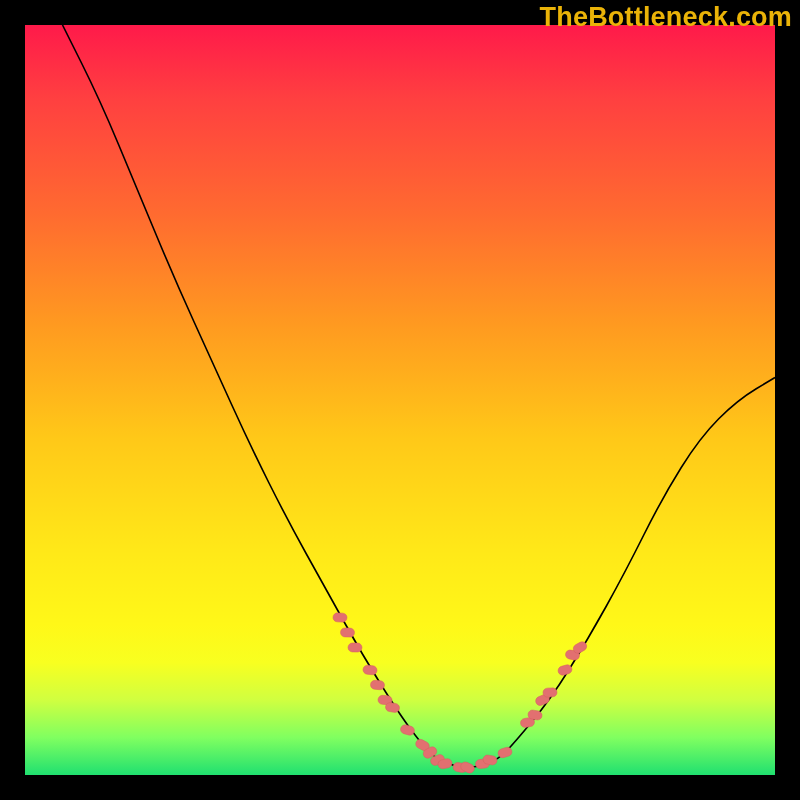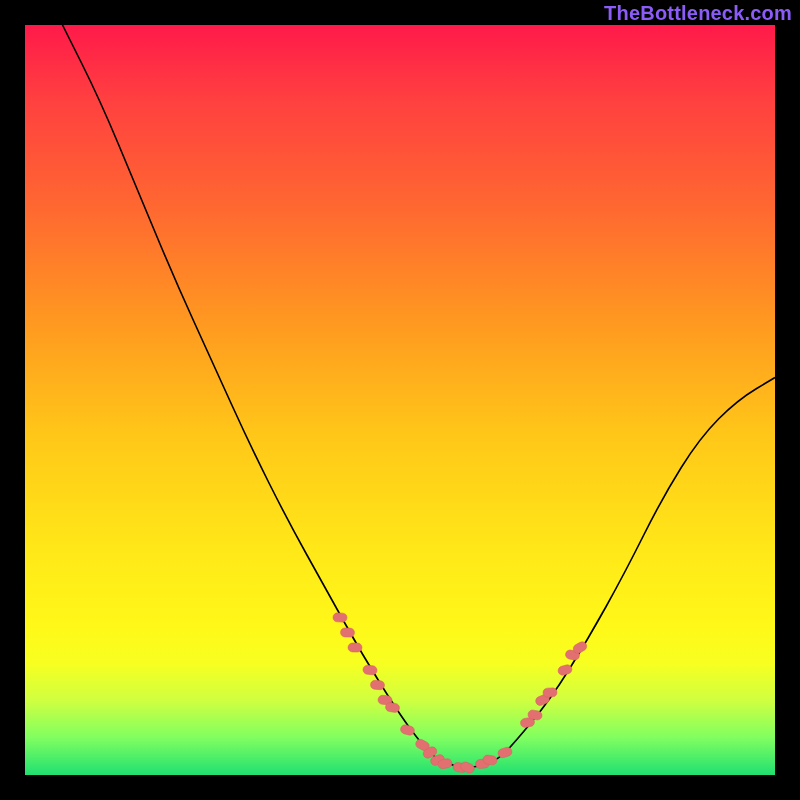--- a/index.html
+++ b/index.html
@@ -27,23 +27,23 @@
       #fff818 80%,
       #f8ff20 85%,
       #d0ff40 90%,
       #80ff60 95%,
       #20e070 100%);
   }
   .watermark {
     position: absolute;
     top: 2px;
     right: 8px;
-    color: #8b5cf6;
+    color: #eab308;
     font-weight: 600;
-    font-size: 20px;
+    font-size: 27px;
     letter-spacing: 0.2px;
     z-index: 5;
   }
   svg.plot {
     position: absolute;
     left: 0;
     top: 0;
     width: 750px;
     height: 750px;
   }

